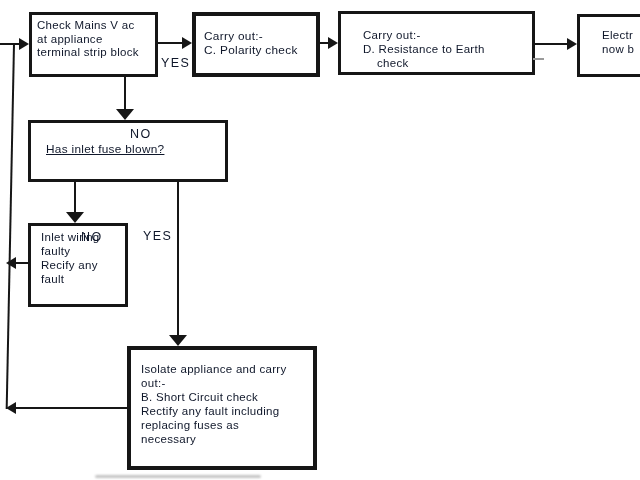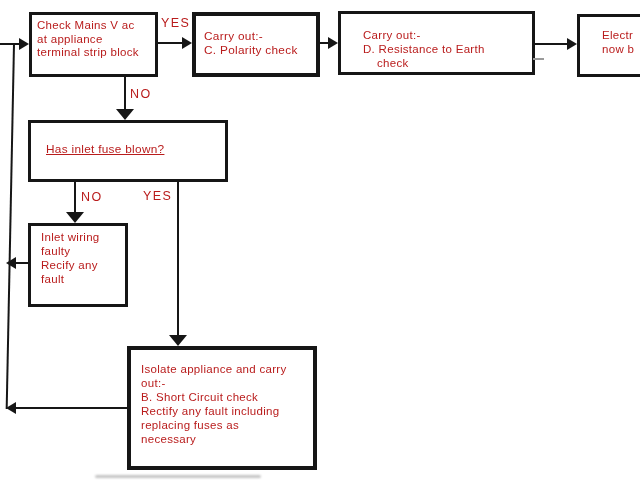--- a/index.html
+++ b/index.html
@@ -1,35 +1,35 @@
 <!DOCTYPE html>
 <html><head>
 <meta charset="utf-8">
 <style>
   html,body{margin:0;padding:0;background:#ffffff;}
   #canvas{
     position:relative;width:640px;height:480px;background:#ffffff;
     overflow:hidden;
     font-family:"Liberation Sans", sans-serif;
-    color:#b91c1c;
+    color:#0f172a;
   }
   .box{
     position:absolute;box-sizing:border-box;background:#ffffff;
     border:3px solid #161616;
   }
   .box .txt{
     display:block;white-space:pre;
     font-size:11.5px;line-height:13.5px;letter-spacing:0.3px;
   }
   .hline,.vline{position:absolute;background:#161616;}
   .arr{position:absolute;width:0;height:0;}
   .arr.right{border-top:6px solid transparent;border-bottom:6px solid transparent;border-left:10px solid #161616;}
   .arr.left {border-top:6px solid transparent;border-bottom:6px solid transparent;border-right:10px solid #161616;}
   .arr.down {border-left:9px solid transparent;border-right:9px solid transparent;border-top:11px solid #161616;}
-  .lbl{position:absolute;font-size:12.5px;letter-spacing:1.4px;white-space:nowrap;}
+  .lbl{position:absolute;font-size:12.5px;letter-spacing:1.4px;white-space:nowrap;margin-top:40px;}
 
   
   #b-check   {left:29px;  top:12px;  width:129px; height:65px;}
   #b-check .txt   {padding:4px 0 0 5px;}
   #b-polarity{left:192px; top:12px;  width:128px; height:65px; border-width:4px;}
   #b-polarity .txt{padding:13px 0 0 8px;font-size:11.8px;line-height:14px;}
   #b-earth   {left:338px; top:11px;  width:197px; height:64px;}
   #b-earth .txt   {padding:14px 0 0 22px;line-height:14px;}
   #b-electr  {left:577px; top:14px;  width:108px; height:63px;}
   #b-electr .txt  {padding:11px 0 0 22px;line-height:14px;}

